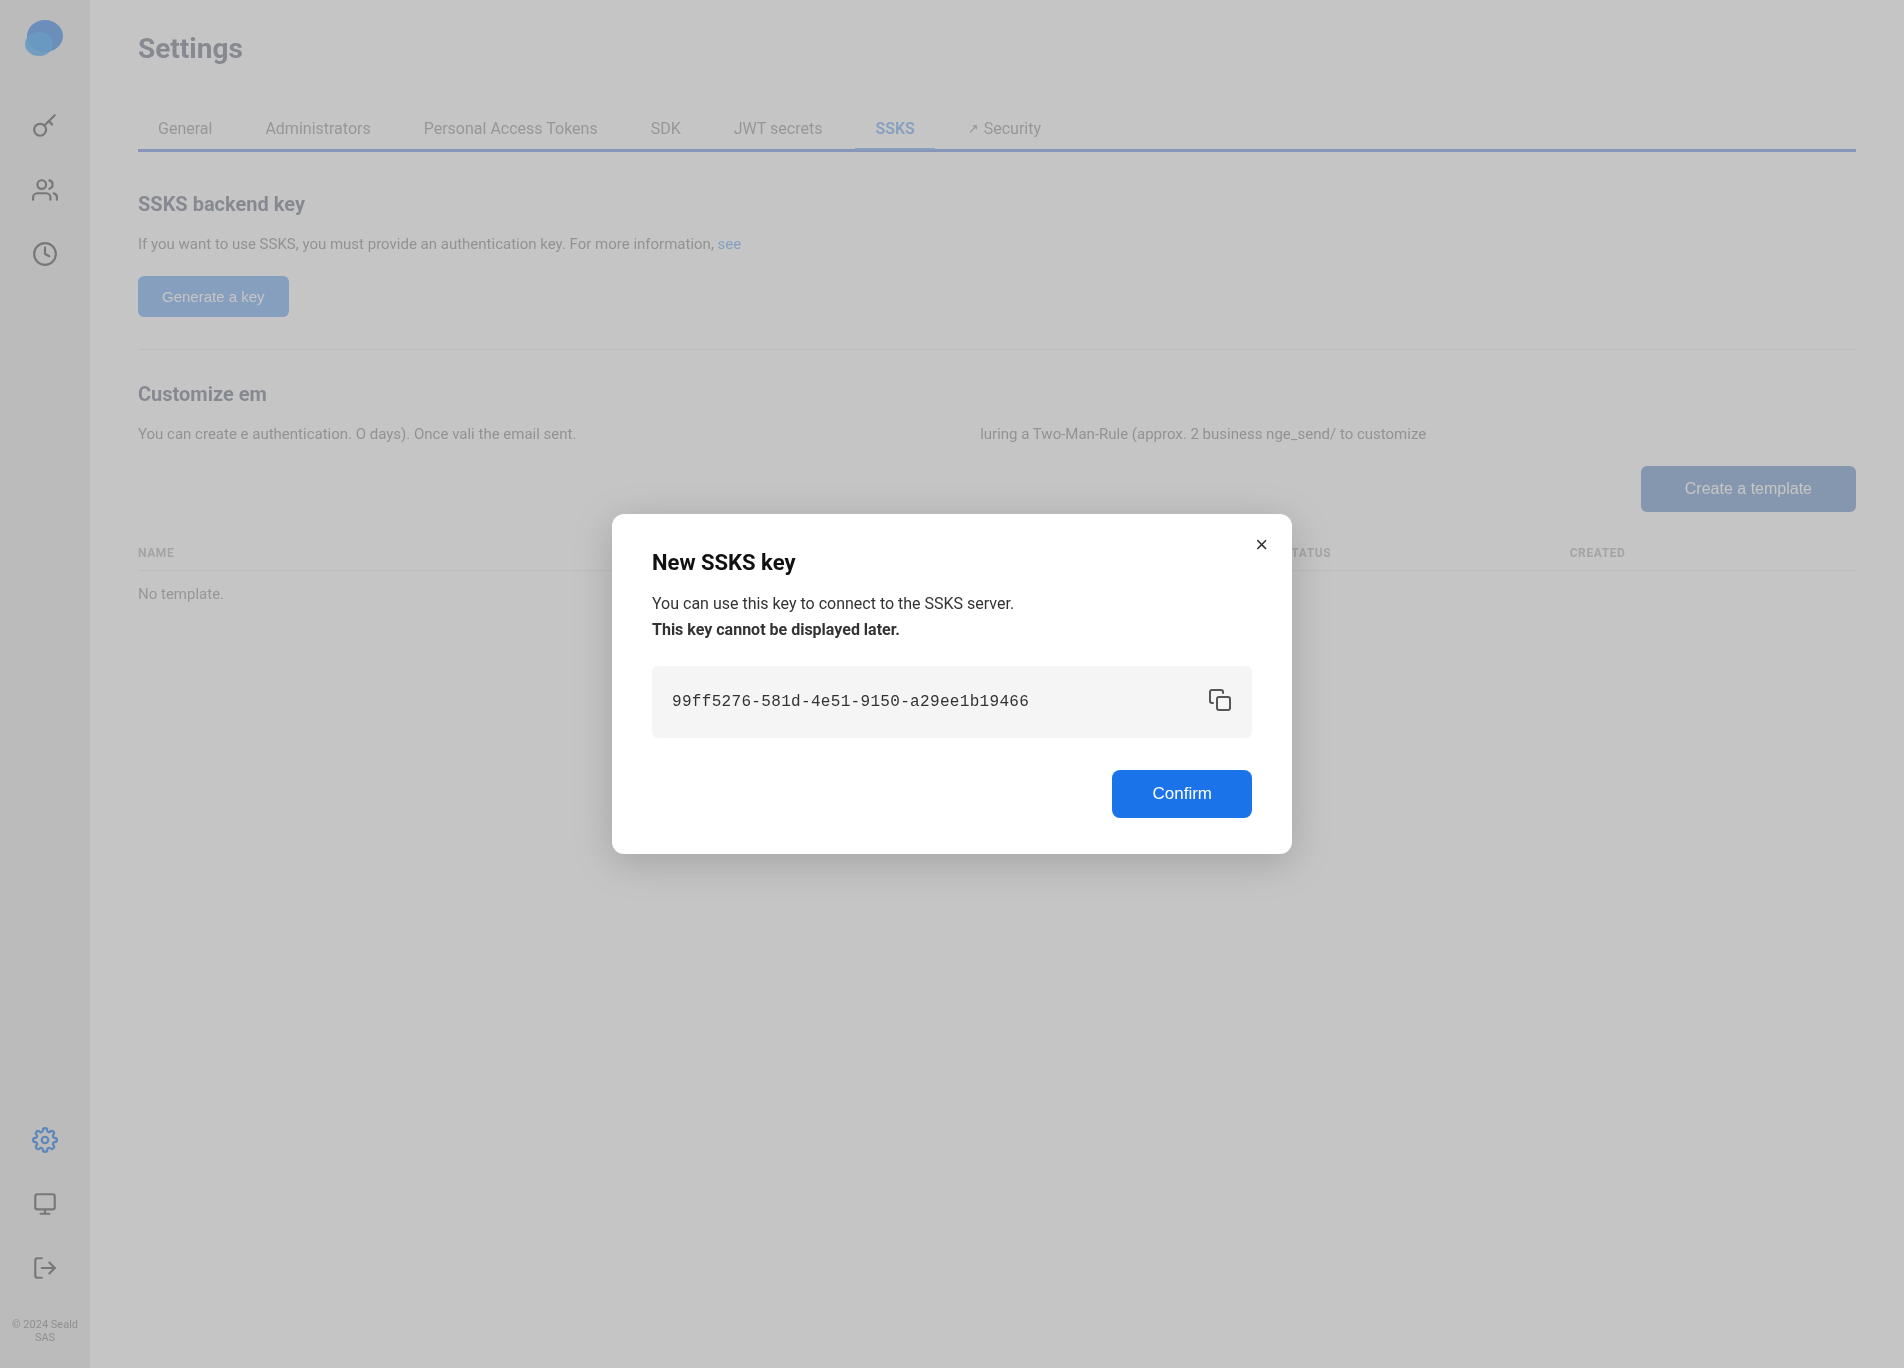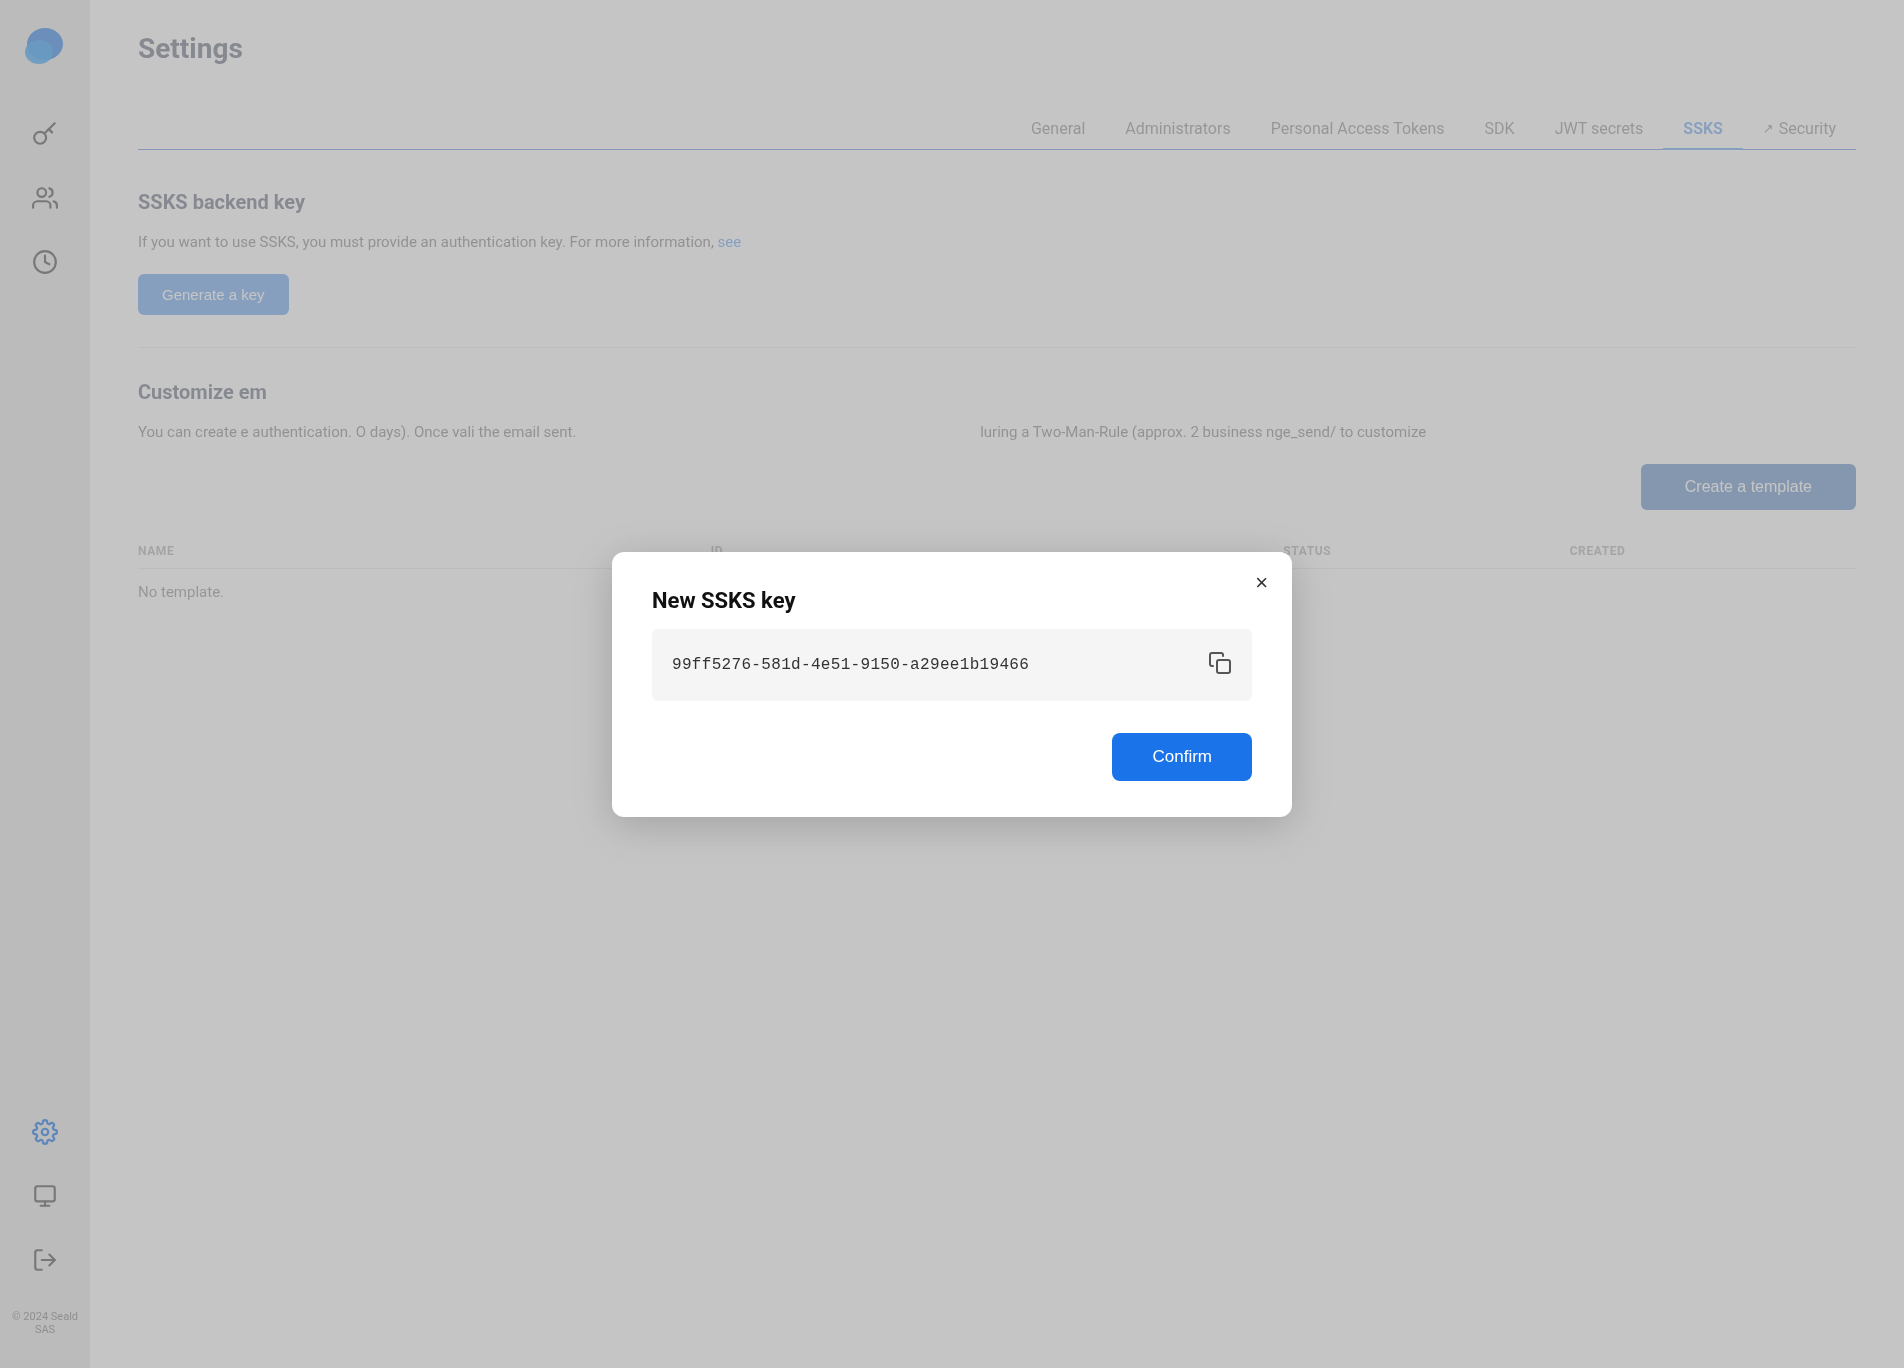--- a/index.html
+++ b/index.html
@@ -12,21 +12,21 @@
       overflow: hidden;
     }
 
     
     .sidebar {
       width: 90px;
       background: #e8e8e8;
       display: flex;
       flex-direction: column;
       align-items: center;
-      padding: 24px 0;
+      padding: 16px 0;
       flex-shrink: 0;
       position: relative;
       min-height: 1368px;
     }
     .sidebar-logo {
       width: 48px;
       height: 48px;
       margin-bottom: 40px;
     }
     .sidebar-icon {
@@ -67,24 +67,23 @@
       font-size: 28px;
       font-weight: 700;
       color: #1a2340;
       margin-bottom: 44px;
     }
 
     
     .tabs {
       display: flex;
       align-items: center;
-      border-bottom: 1px solid #1d4ed8;
+      border-bottom: 3px solid #1d4ed8;
       margin-bottom: 40px;
-      gap: 0;
-      justify-content: flex-end;
+      gap: 13px;
     }
     .tab {
       padding: 10px 20px;
       font-size: 16px;
       color: #555;
       cursor: pointer;
       white-space: nowrap;
       border-bottom: 2px solid transparent;
       margin-bottom: -1px;
     }
@@ -353,20 +352,24 @@
       <div class="table-col-header">STATUS</div>
       <div class="table-col-header">CREATED</div>
     </div>
     <div class="table-row">No template.</div>
   </div>
 
   <div class="overlay">
     <div class="modal">
       <button class="modal-close">×</button>
       <h2 class="modal-title">New SSKS key</h2>
+      <p class="modal-desc">
+        <span>You can use this key to connect to the SSKS server.</span><br>
+        <strong>This key cannot be displayed later.</strong>
+      </p>
       <div class="key-box">
         <span class="key-value">99ff5276-581d-4e51-9150-a29ee1b19466</span>
         <span class="copy-icon" title="Copy">
           <svg viewBox="0 0 24 24" fill="none" stroke="currentColor" stroke-width="2" stroke-linecap="round" stroke-linejoin="round">
             <rect x="9" y="9" width="13" height="13" rx="2" ry="2"></rect>
             <path d="M5 15H4a2 2 0 0 1-2-2V4a2 2 0 0 1 2-2h9a2 2 0 0 1 2 2v1"></path>
           </svg>
         </span>
       </div>
       <div class="modal-footer">

